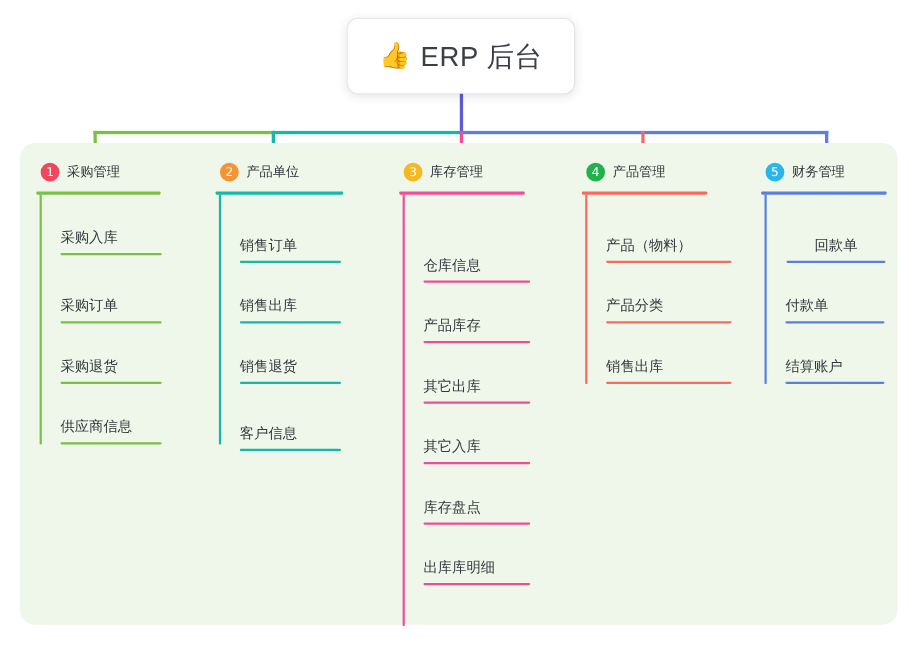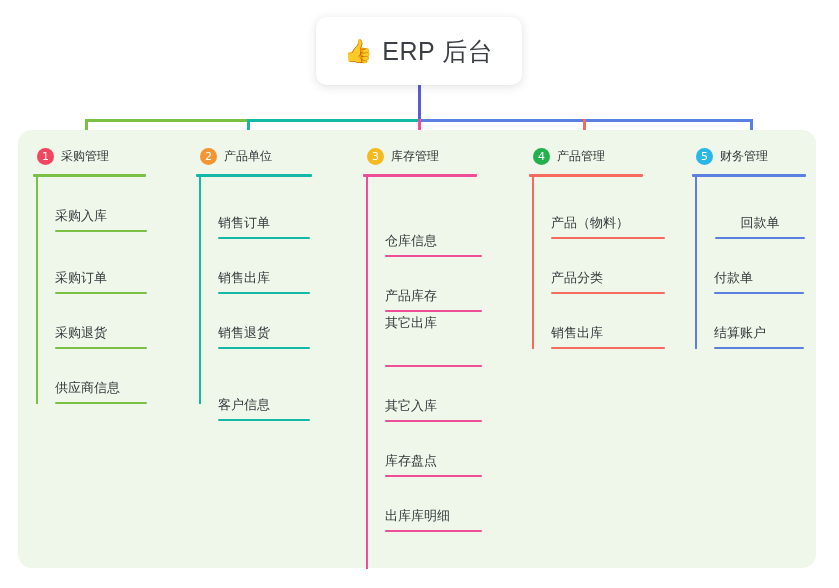--- a/index.html
+++ b/index.html
@@ -196,21 +196,21 @@
           <div class="leaf-underline" style="width: 92px; background: rgb(20, 184, 166);"></div>
         </div>
         <div class="leaf" style="height: 55px;">
           <span class="leaf-label">销售出库</span>
           <div class="leaf-underline" style="width: 92px; background: rgb(20, 184, 166);"></div>
         </div>
         <div class="leaf" style="height: 55px;">
           <span class="leaf-label">销售退货</span>
           <div class="leaf-underline" style="width: 92px; background: rgb(20, 184, 166);"></div>
         </div>
-        <div class="leaf" style="height: 72px;">
+        <div class="leaf" style="height: 61px;">
           <span class="leaf-label">客户信息</span>
           <div class="leaf-underline" style="width: 92px; background: rgb(20, 184, 166);"></div>
         </div>
       </div>
     </div>
     <div class="column" style="left: 363px;">
       <div class="col-header">
         <span class="badge" style="background: rgb(245, 185, 33);">3</span>
         <span class="col-title">库存管理</span>
       </div>
@@ -218,21 +218,21 @@
       <div class="leaf-area">
         <div class="spine" style="background: rgb(239, 78, 150); height: 392px;"></div>
         <div class="leaf" style="height: 80px;">
           <span class="leaf-label">仓库信息</span>
           <div class="leaf-underline" style="width: 97px; background: rgb(239, 78, 150);"></div>
         </div>
         <div class="leaf" style="height: 55px;">
           <span class="leaf-label">产品库存</span>
           <div class="leaf-underline" style="width: 97px; background: rgb(239, 78, 150);"></div>
         </div>
-        <div class="leaf" style="height: 55px; gap: 28px;">
+        <div class="leaf" style="height: 55px;">
           <span class="leaf-label">其它出库</span>
           <div class="leaf-underline" style="width: 97px; background: rgb(239, 78, 150);"></div>
         </div>
         <div class="leaf" style="height: 55px;">
           <span class="leaf-label">其它入库</span>
           <div class="leaf-underline" style="width: 97px; background: rgb(239, 78, 150);"></div>
         </div>
         <div class="leaf" style="height: 55px;">
           <span class="leaf-label">库存盘点</span>
           <div class="leaf-underline" style="width: 97px; background: rgb(239, 78, 150);"></div>

